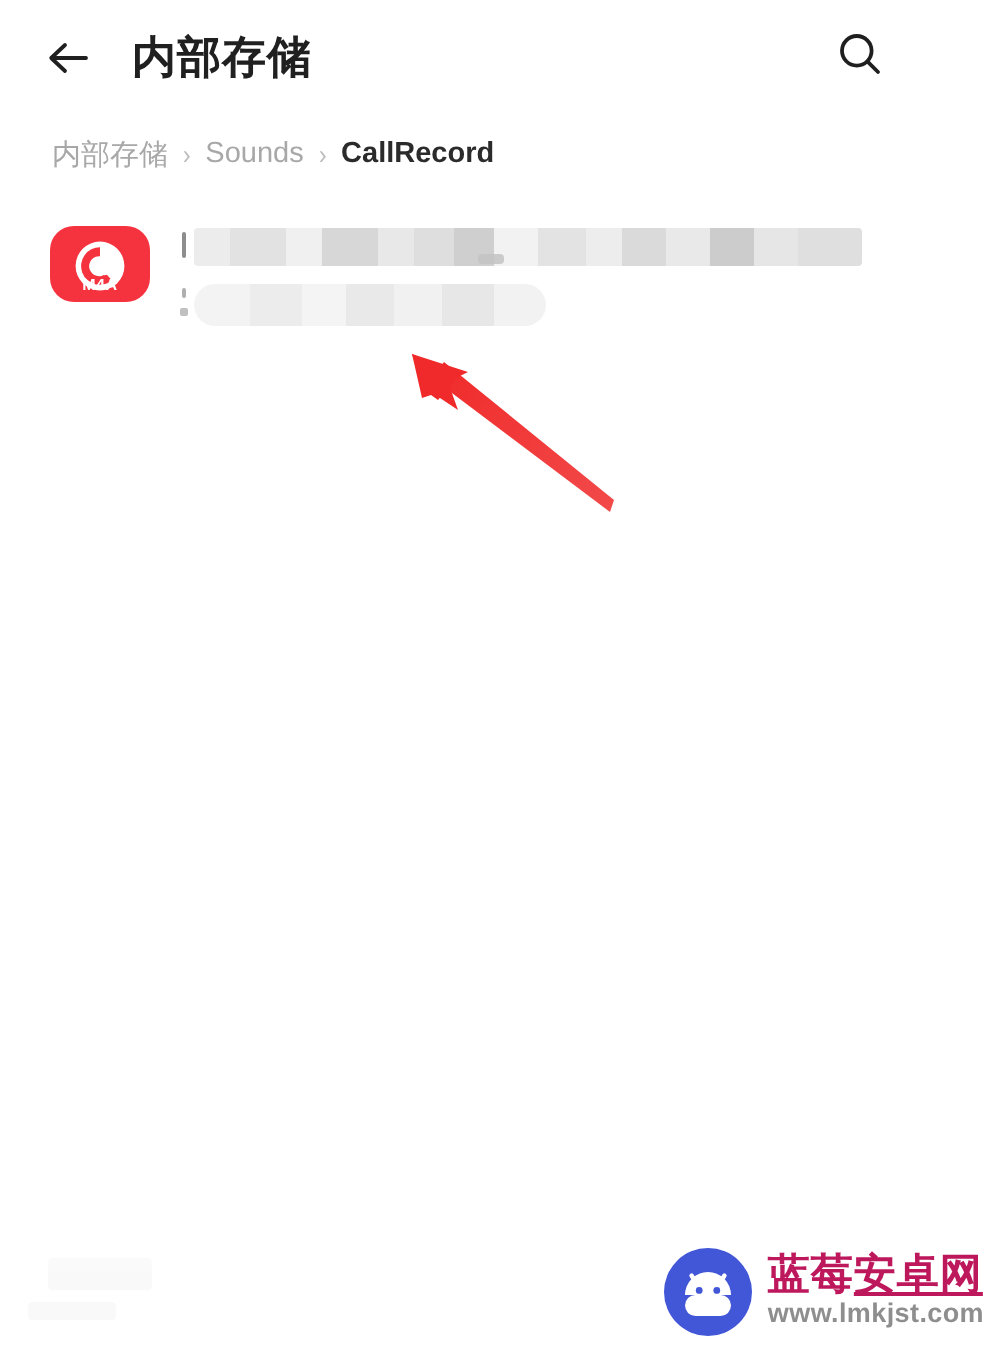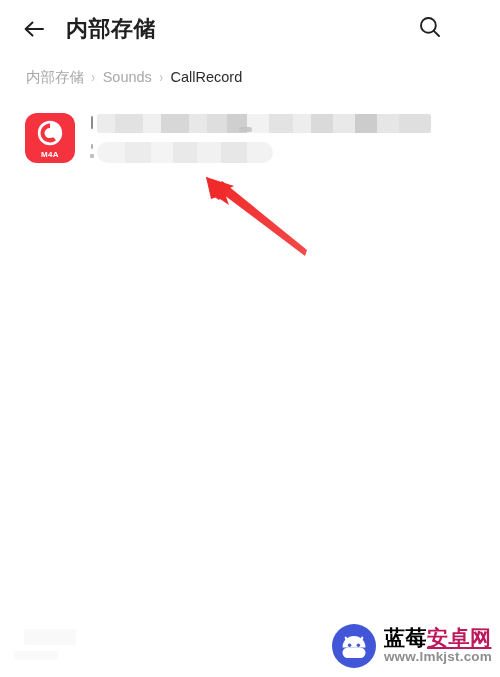--- a/index.html
+++ b/index.html
@@ -86,21 +86,21 @@
     height: 26px;
     font-size: 14.5px;
   }
   .crumb {
     color: #a8a8a8;
     white-space: nowrap;
     cursor: pointer;
   }
   .crumb.active {
     color: #2b2b2b;
-    font-weight: normal;
+    font-weight: bold;
     cursor: default;
   }
   .crumb-sep {
     color: #bcbcbc;
     margin: 0 7px;
     font-size: 14px;
     transform: scaleX(0.85);
   }
 
   
@@ -116,21 +116,21 @@
     display: flex;
     align-items: flex-start;
     padding-top: 6px;
     cursor: pointer;
   }
 
   
   .file-icon {
     position: relative;
     width: 50px;
-    height: 50px;
+    height: 38px;
     margin-left: 25px;
     margin-top: 3px;
     border-radius: 12px;
     background: #f5333f;
     flex: 0 0 auto;
     display: flex;
     flex-direction: column;
     align-items: center;
     justify-content: flex-start;
     overflow: hidden;
@@ -247,21 +247,21 @@
     flex-direction: column;
     justify-content: center;
   }
   .wm-title {
     font-size: 21px;
     font-weight: bold;
     line-height: 1.05;
     white-space: nowrap;
     letter-spacing: 0.5px;
   }
-  .wm-title .wm-blue { color: #000000; }
+  .wm-title .wm-blue { color: #be185d; }
   .wm-title .wm-dark { color: #be185d; text-decoration: underline; }
   .wm-url {
     font-size: 13.5px;
     color: #8e8e8e;
     letter-spacing: 0.2px;
     line-height: 1.1;
     margin-top: 1px;
     white-space: nowrap;
     font-weight: bold;
   }

